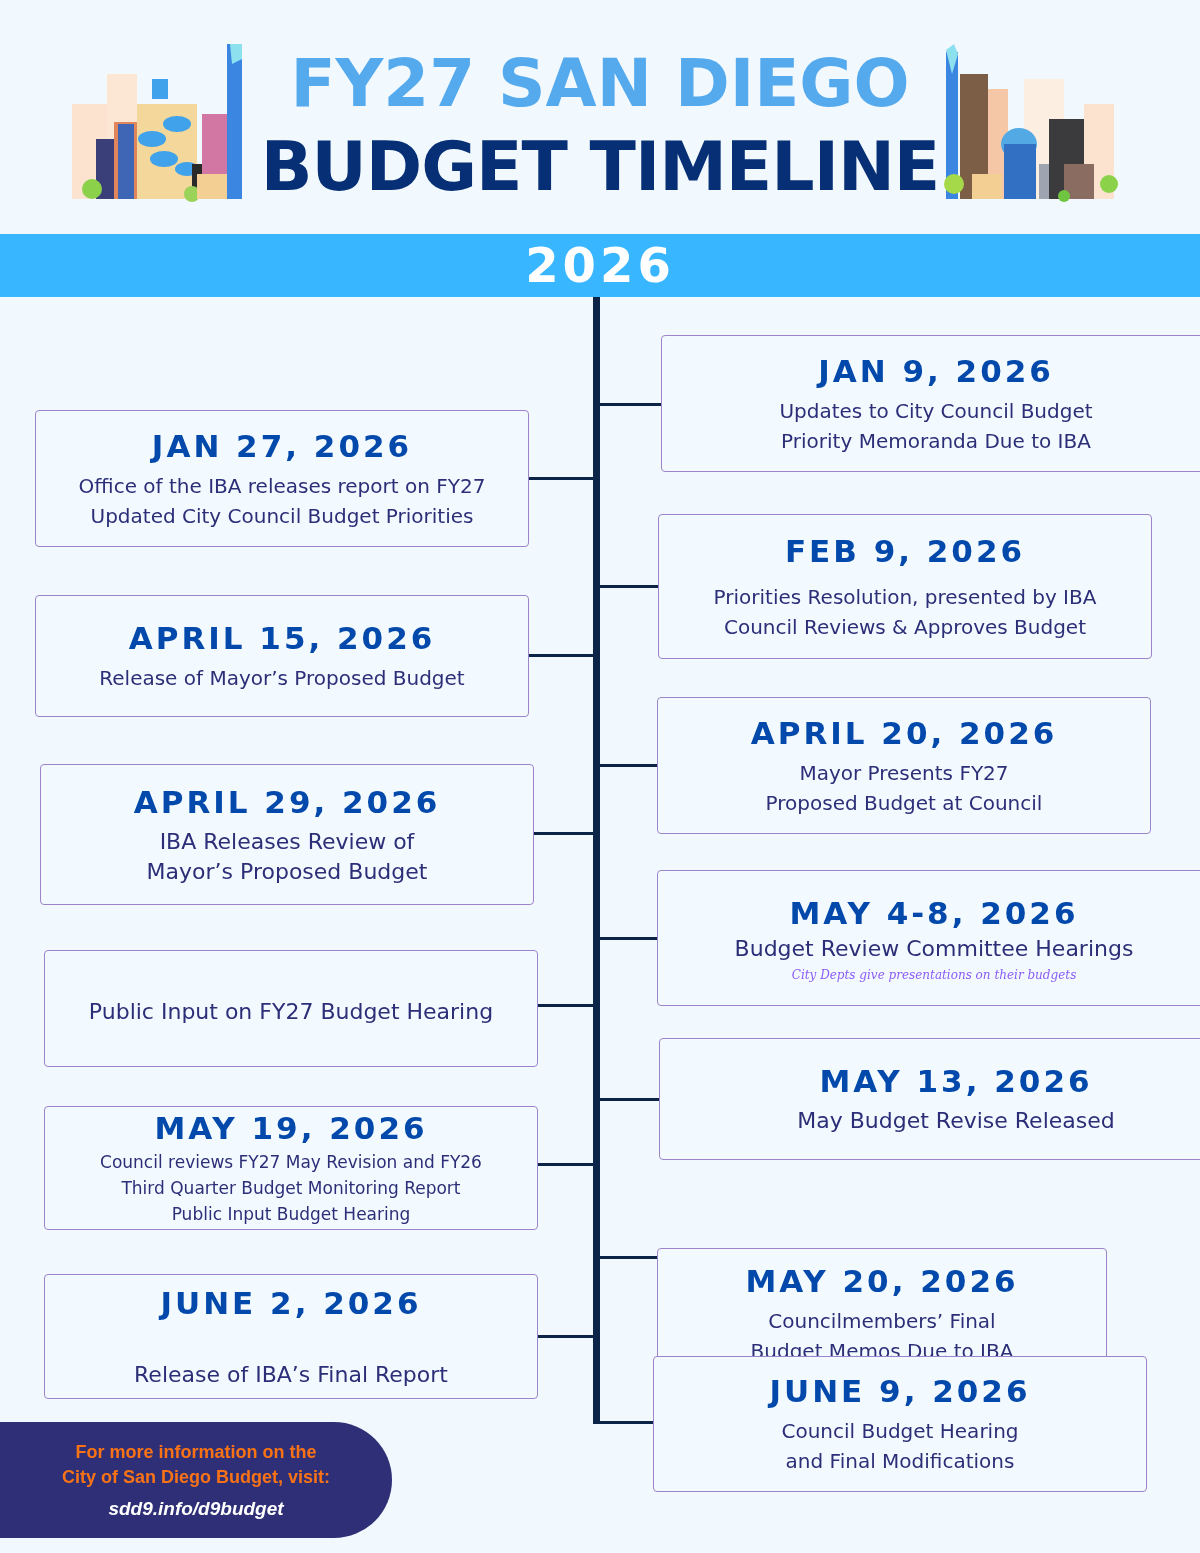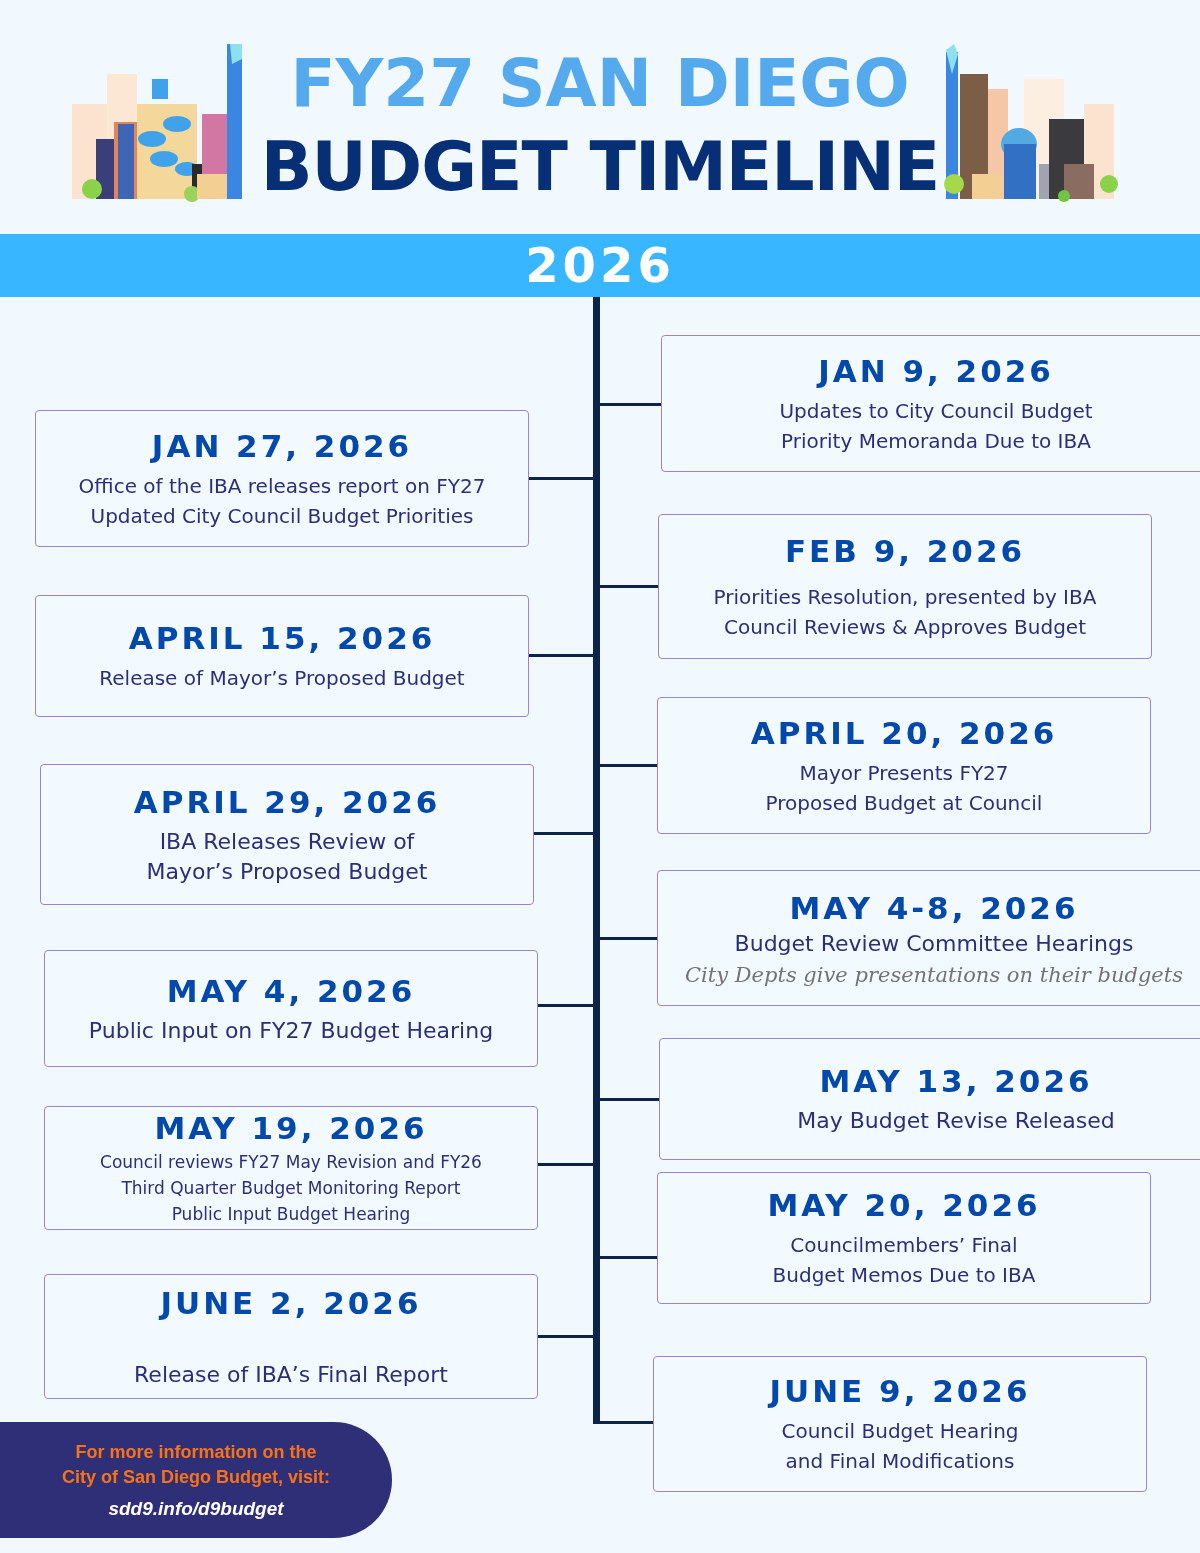--- a/index.html
+++ b/index.html
@@ -48,21 +48,21 @@
     font-family:"DejaVu Sans", sans-serif; font-weight:bold;
     color:#0349ab; font-size:31px; letter-spacing:3px; line-height:38px;
   }
   .card .desc {
     color:#2c2f78; font-size:20px; line-height:30px; margin-top:6px;
     font-family:"DejaVu Sans", sans-serif;
   }
   .card .desc.big { font-size:22px; }
   .card .desc.small { font-size:17px; line-height:26px; margin-top:2px; }
   .card .note {
-    color:#737373; font-size:21px; font-style:italic; margin-top:4px;
+    color:#8b5cf6; font-size:12px; font-style:italic; margin-top:4px;
     font-family:"DejaVu Serif", serif;
   }
   .footer-pill {
     position:absolute; left:0; top:1422px; width:392px; height:116px;
     background:#2e2f76; border-radius:0 58px 58px 0;
     display:flex; flex-direction:column; align-items:center; justify-content:center;
     text-align:center;
   }
   .footer-pill .info {
     color:#f97316; font-weight:bold; font-size:18px; line-height:25px;
@@ -155,21 +155,20 @@
 
 <div class="card" style="left:40px; top:764px; width:494px; height:141px;">
   <div class="date">APRIL 29, 2026</div>
   <div class="desc big">
     <div>IBA Releases Review of</div>
     <div>Mayor’s Proposed Budget</div>
   </div>
 </div>
 
 <div class="card" style="left:44px; top:950px; width:494px; height:117px;">
-  <div class="date">MAY 4, 2026</div>
   <div class="desc big">
     <div>Public Input on FY27 Budget Hearing</div>
   </div>
 </div>
 
 <div class="card" style="left:44px; top:1106px; width:494px; height:124px;">
   <div class="date">MAY 19, 2026</div>
   <div class="desc small">
     <div>Council reviews FY27 May Revision and FY26</div>
     <div>Third Quarter Budget Monitoring Report</div>
@@ -216,21 +215,21 @@
   <div class="note">City Depts give presentations on their budgets</div>
 </div>
 
 <div class="card" style="left:659px; top:1038px; width:594px; height:122px;">
   <div class="date">MAY 13, 2026</div>
   <div class="desc big">
     <div>May Budget Revise Released</div>
   </div>
 </div>
 
-<div class="card" style="left:657px; top:1172px; width:494px; height:132px;">
+<div class="card" style="left:657px; top:1248px; width:450px; height:132px;">
   <div class="date">MAY 20, 2026</div>
   <div class="desc">
     <div>Councilmembers’ Final</div>
     <div>Budget Memos Due to IBA</div>
   </div>
 </div>
 
 <div class="card" style="left:653px; top:1356px; width:494px; height:136px;">
   <div class="date">JUNE 9, 2026</div>
   <div class="desc">

